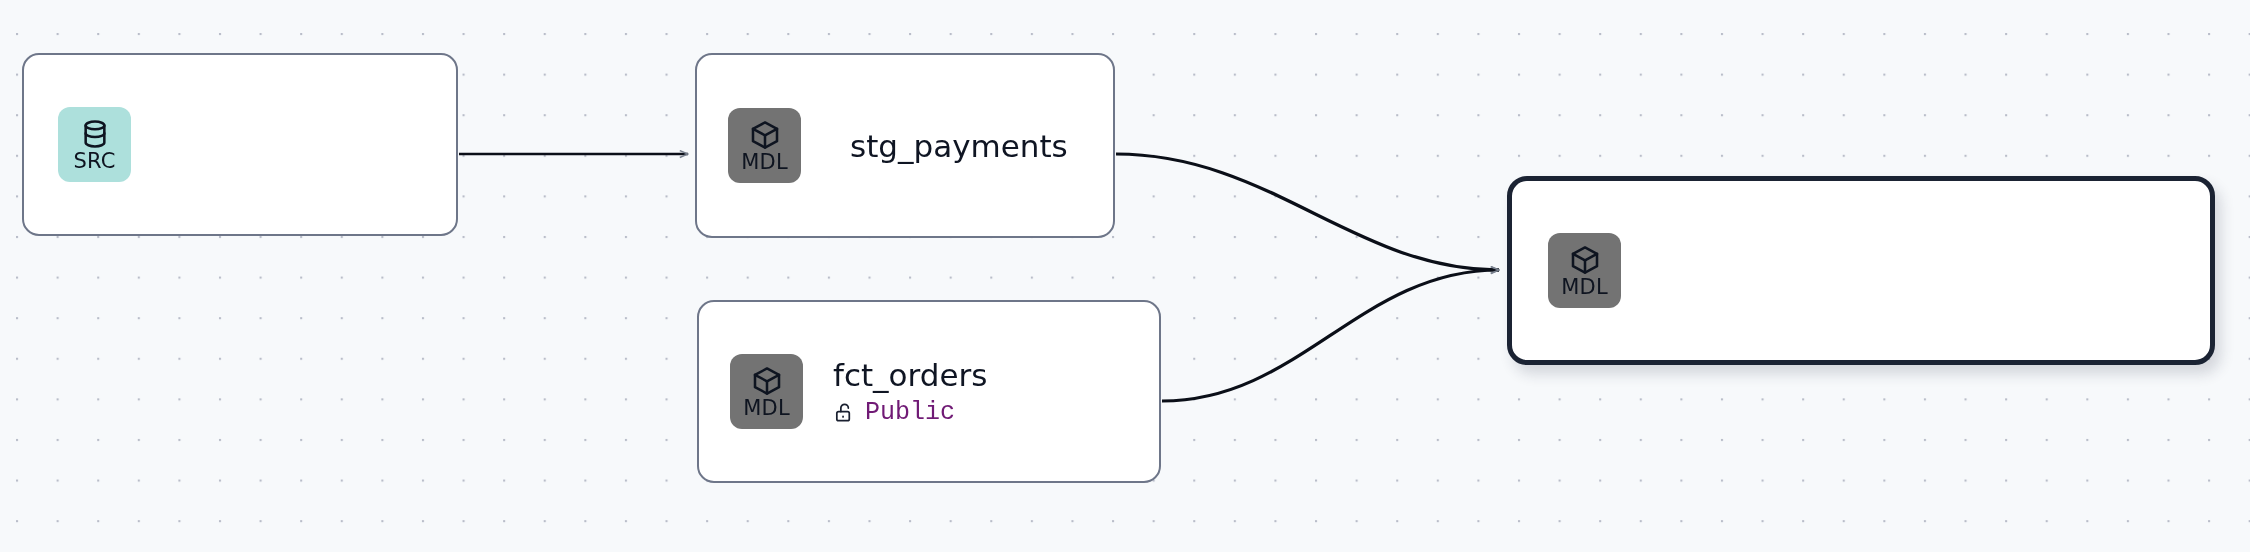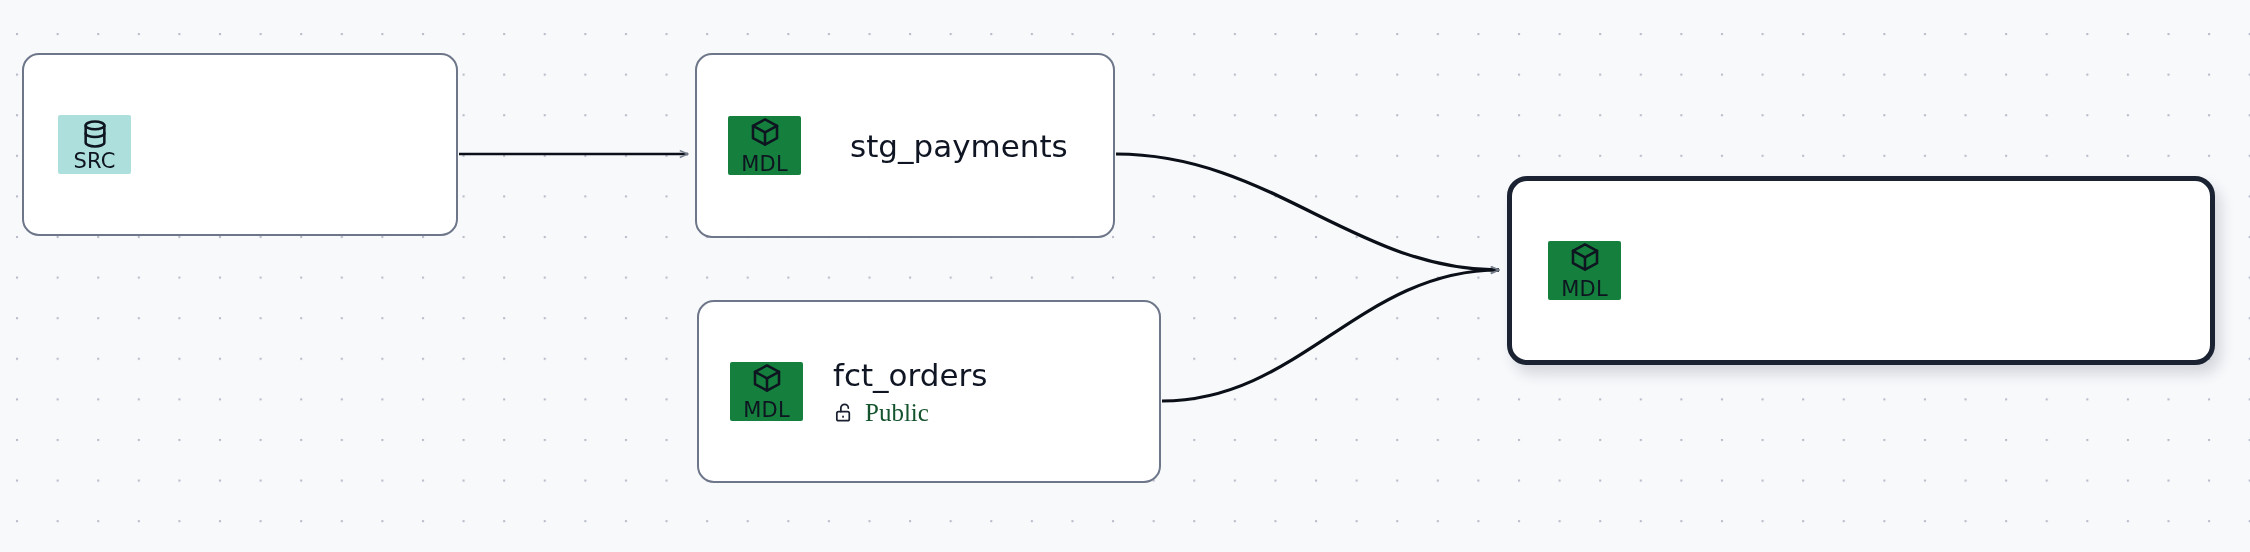--- a/index.html
+++ b/index.html
@@ -38,30 +38,30 @@
     border: 2.1px solid #6e7689;
   }
   .node.selected {
     border: 5px solid #1b2333;
     border-radius: 20px;
     box-shadow: 6px 9px 14px rgba(30,40,60,0.16);
   }
   .badge {
     flex: none;
     width: 73px;
-    height: 59px;
-    border-radius: 2px;
+    height: 75px;
+    border-radius: 12px;
     display: flex;
     flex-direction: column;
     align-items: center;
     justify-content: center;
     gap: 1px;
   }
   .badge.src { background: #ade0dc; }
-  .badge.mdl { background: #15803d; justify-content: space-between; }
+  .badge.mdl { background: #737373; }
   .badge svg { display: block; }
   .badge-text {
     font-size: 21px;
     line-height: 21px;
     color: #0e1420;
     letter-spacing: 0.2px;
     font-family: "DejaVu Sans", sans-serif;
     font-weight: 400;
   }
   .node-body {
@@ -76,24 +76,24 @@
     color: #0f1523;
     white-space: nowrap;
     font-family: "DejaVu Sans", sans-serif;
   }
   .node-sub {
     display: flex;
     align-items: center;
     gap: 9px;
     font-size: 25px;
     line-height: 30px;
-    color: #14532d;
+    color: #701a75;
     margin-top: 4px;
     white-space: nowrap;
-    font-family: Liberation Serif, serif;
+    font-family: Liberation Mono, monospace;
   }
   .node-sub svg { display: block; flex: none; }
 
   
   #node-stripe-payment { left: 22px;   top: 53px;  width: 436px; height: 183px; padding-left: 34px; }
   #node-stripe-payment .node-body { margin-left: 53px; }
 
   #node-stg-payments  { left: 695px;  top: 53px;  width: 420px; height: 185px; padding-left: 31px; }
   #node-stg-payments .node-body { margin-left: 49px; }
 

